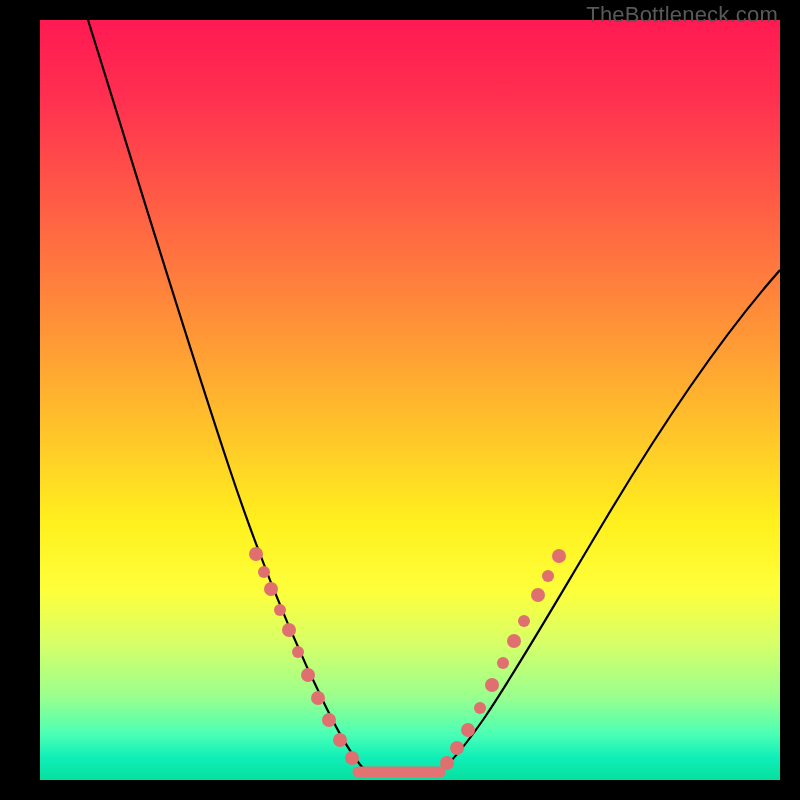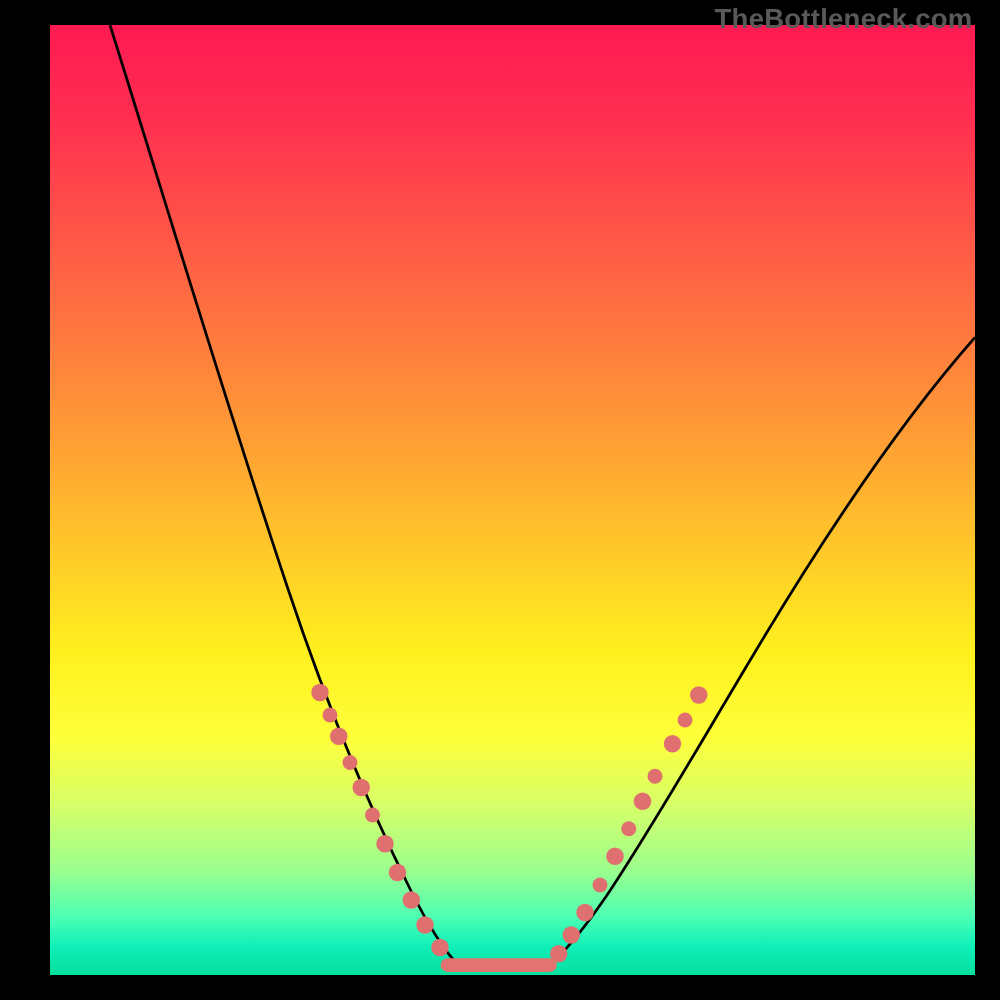--- a/index.html
+++ b/index.html
@@ -43,21 +43,21 @@
       #06e09e 100%
     );
     overflow: hidden;
   }
   .watermark {
     position: absolute;
     top: 2px;
     right: 22px;
     color: #595959;
     font-size: 22px;
-    font-weight: 700;
+    font-weight: 400;
     letter-spacing: 0.2px;
     user-select: none;
   }
   svg.curves {
     position: absolute;
     left: 0;
     top: 0;
     width: 740px;
     height: 760px;
   }

